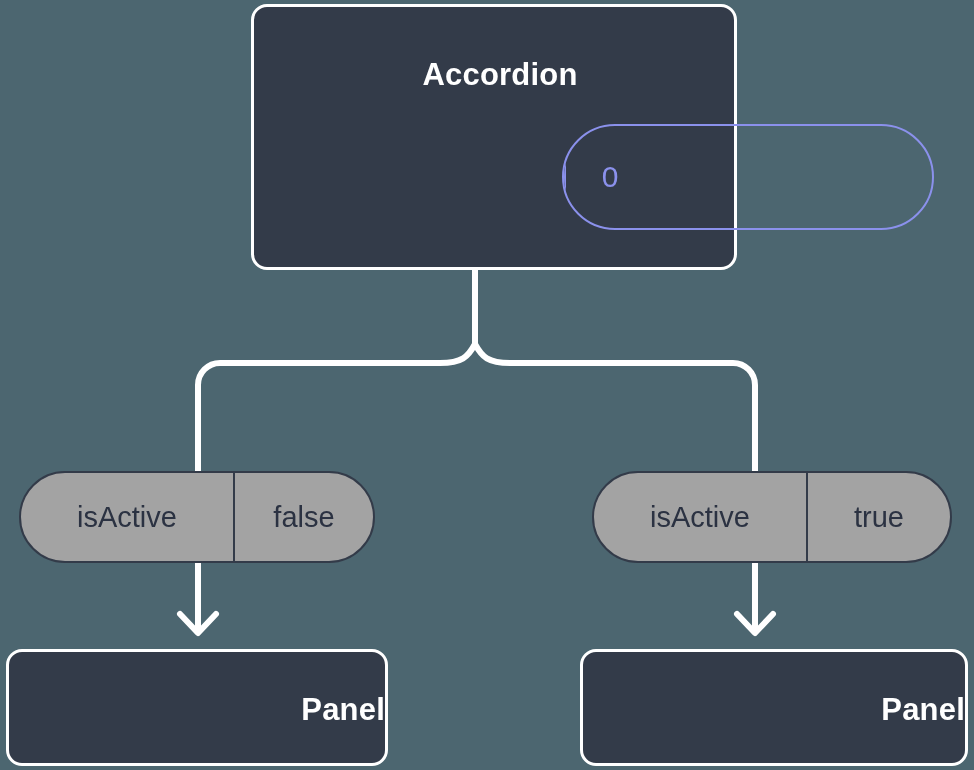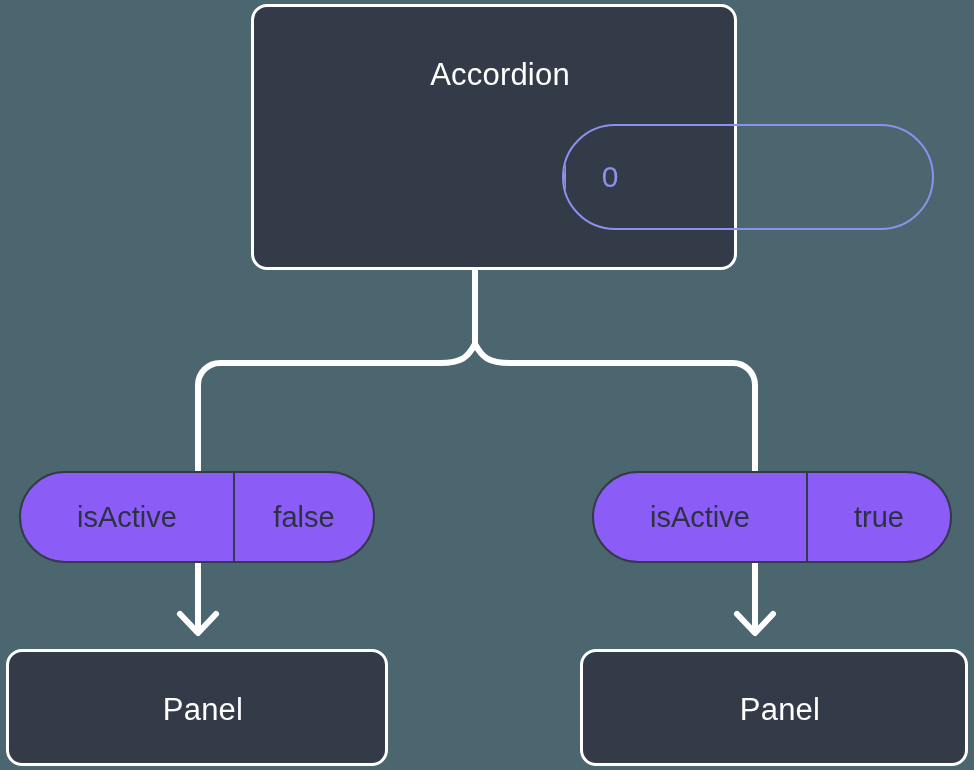--- a/index.html
+++ b/index.html
@@ -36,21 +36,21 @@
     border-radius: 16px;
     box-sizing: border-box;
   }
   .node-title {
     position: absolute;
     left: 12px;
     right: 0;
     text-align: center;
     color: #ffffff;
     font-size: 31px;
-    font-weight: 400;
+    font-weight: 700;
     letter-spacing: 0.2px;
     white-space: nowrap;
   }
 
   #accordion-box {
     left: 251px;
     top: 4px;
     width: 486px;
     height: 266px;
   }
@@ -62,21 +62,21 @@
     width: 382px;
     height: 117px;
   }
   #panel-right-box {
     left: 580px;
     top: 649px;
     width: 388px;
     height: 117px;
   }
   #panel-left-box .node-title,
-  #panel-right-box .node-title { top: 40px; }
+  #panel-right-box .node-title { top: 40px; text-align: right; }
 
   
   .pill {
     position: absolute;
     display: flex;
     align-items: stretch;
     box-sizing: border-box;
     border-radius: 999px;
     overflow: hidden;
   }
@@ -98,21 +98,21 @@
   .pill.outlined .pill-val {
     color: #8b91ec;
   }
   .pill.outlined .pill-val {
     border-left: 2px solid #8b91ec;
   }
 
   
   .pill.filled {
     border: 2px solid #333b49;
-    background: #8b5cf6;
+    background: #a3a3a3;
   }
   .pill.filled .pill-key,
   .pill.filled .pill-val {
     color: #2b3242;
   }
   .pill.filled .pill-val {
     border-left: 2px solid #333b49;
   }
 
   #state-pill {

